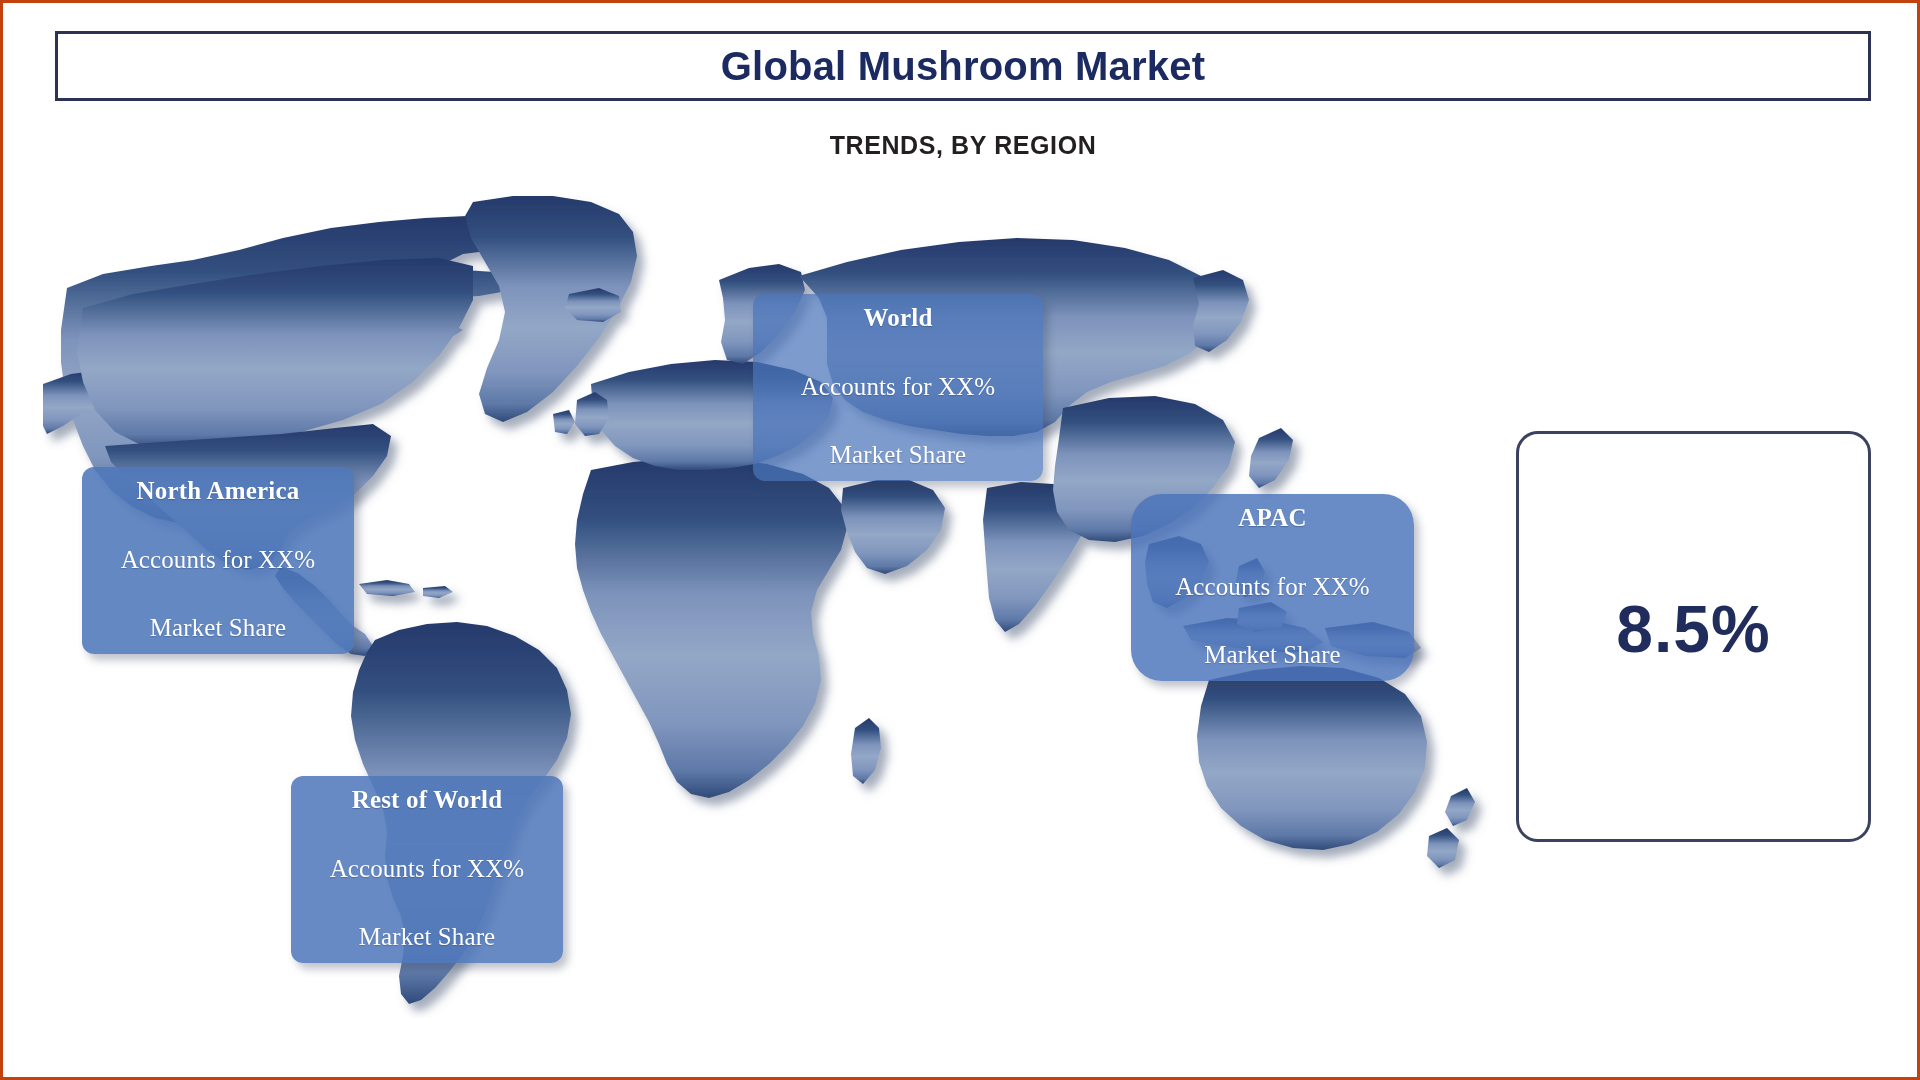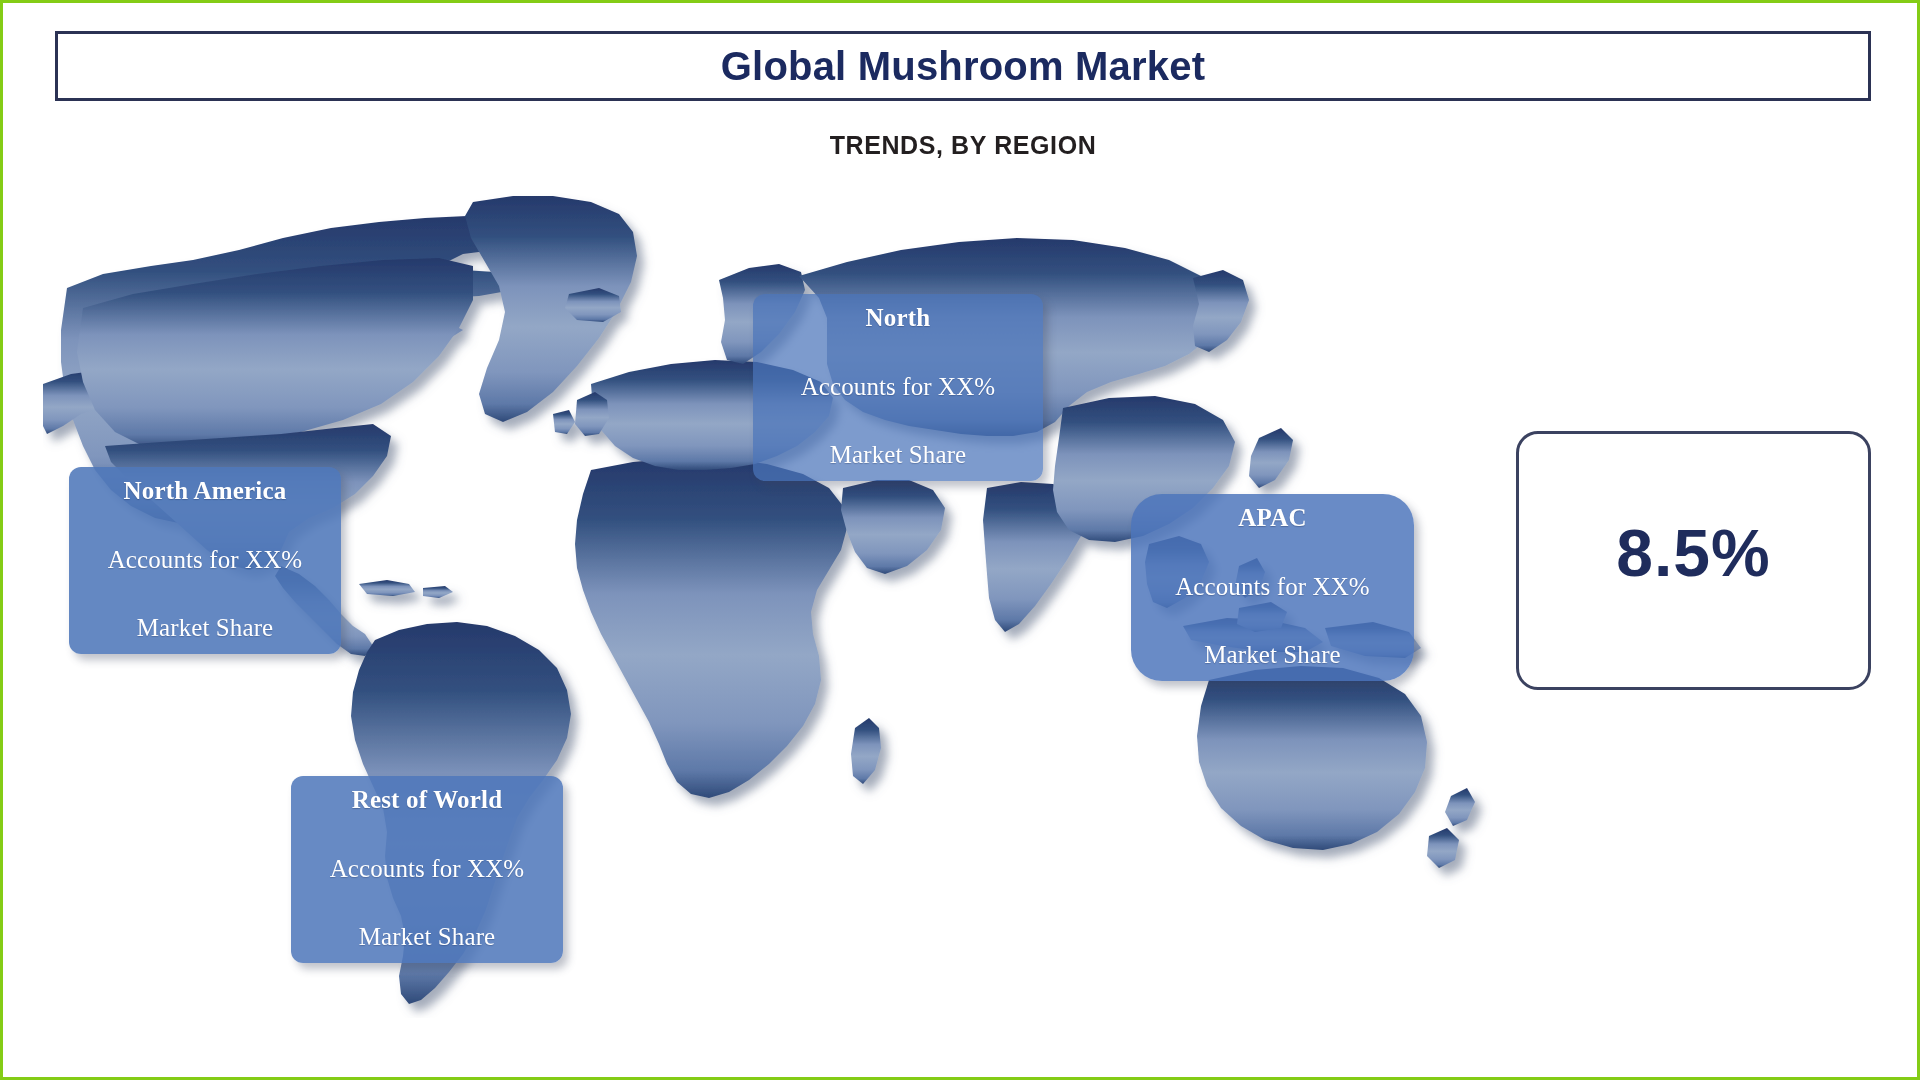--- a/index.html
+++ b/index.html
@@ -11,21 +11,21 @@
   body {
     font-family: "Liberation Sans", sans-serif;
   }
 
   .page {
     position: relative;
     width: 1920px;
     height: 1080px;
     background: #ffffff;
     box-sizing: border-box;
-    border: 3px solid #84cc16;
+    border: 3px solid #c2410c;
     overflow: hidden;
   }
 
   
   .title-box {
     position: absolute;
     left: 52px;
     top: 28px;
     width: 1816px;
     height: 70px;
@@ -93,32 +93,32 @@
   }
   .callout .region-line {
     display: block;
     font-size: 25px;
     line-height: 1.17;
     letter-spacing: 0.1px;
     text-shadow: 0 1px 1px rgba(30,45,85,0.30);
     margin-top: 39px;
   }
 
-  .callout-na    { left: 66px;   top: 464px;  width: 272px; background: rgba(78,119,186,0.88); }
+  .callout-na    { left: 79px;   top: 464px;  width: 272px; background: rgba(78,119,186,0.88); }
   .callout-eu    { left: 750px;  top: 291px;  width: 290px; background: rgba(75,116,186,0.72); }
   .callout-apac  { left: 1128px; top: 491px;  width: 283px; background: rgba(76,117,187,0.84); border-radius: 31px; }
   .callout-row   { left: 288px;  top: 773px;  width: 272px; background: rgba(78,119,186,0.86); }
 
   
   .cagr-card {
     position: absolute;
     left: 1513px;
     top: 428px;
     width: 355px;
-    height: 259px;
+    height: 411px;
     border: 3px solid #3b4260;
     border-radius: 22px;
     background: #ffffff;
     box-sizing: border-box;
     display: flex;
     flex-direction: column;
     align-items: center;
     justify-content: center;
     padding: 6px 10px;
   }
@@ -294,21 +294,21 @@
     </svg>
   </div>
 
   <div class="callout callout-na">
     <span class="region-name">North America</span>
     <span class="region-line">Accounts for XX%</span>
     <span class="region-line">Market Share</span>
   </div>
 
   <div class="callout callout-eu">
-    <span class="region-name">North</span>
+    <span class="region-name">World</span>
     <span class="region-line">Accounts for XX%</span>
     <span class="region-line">Market Share</span>
   </div>
 
   <div class="callout callout-apac">
     <span class="region-name">APAC</span>
     <span class="region-line">Accounts for XX%</span>
     <span class="region-line">Market Share</span>
   </div>
 

